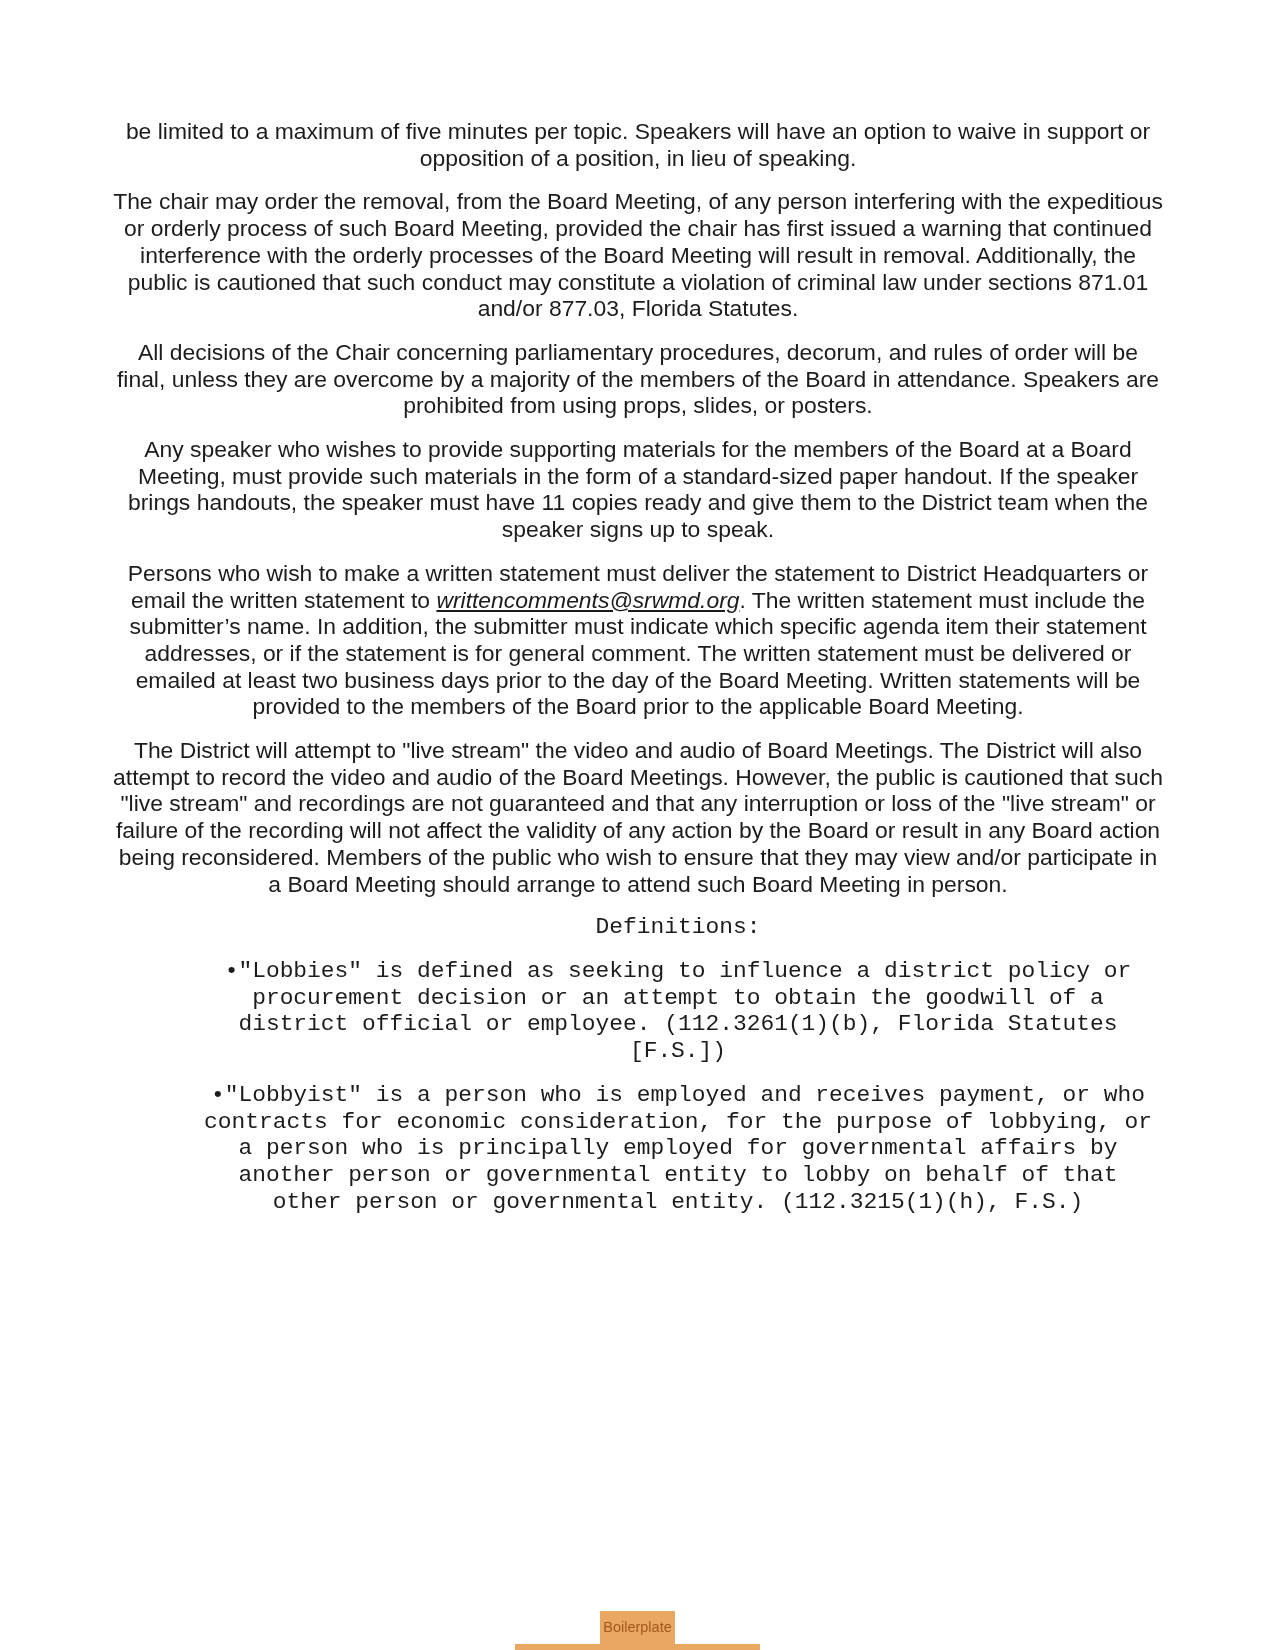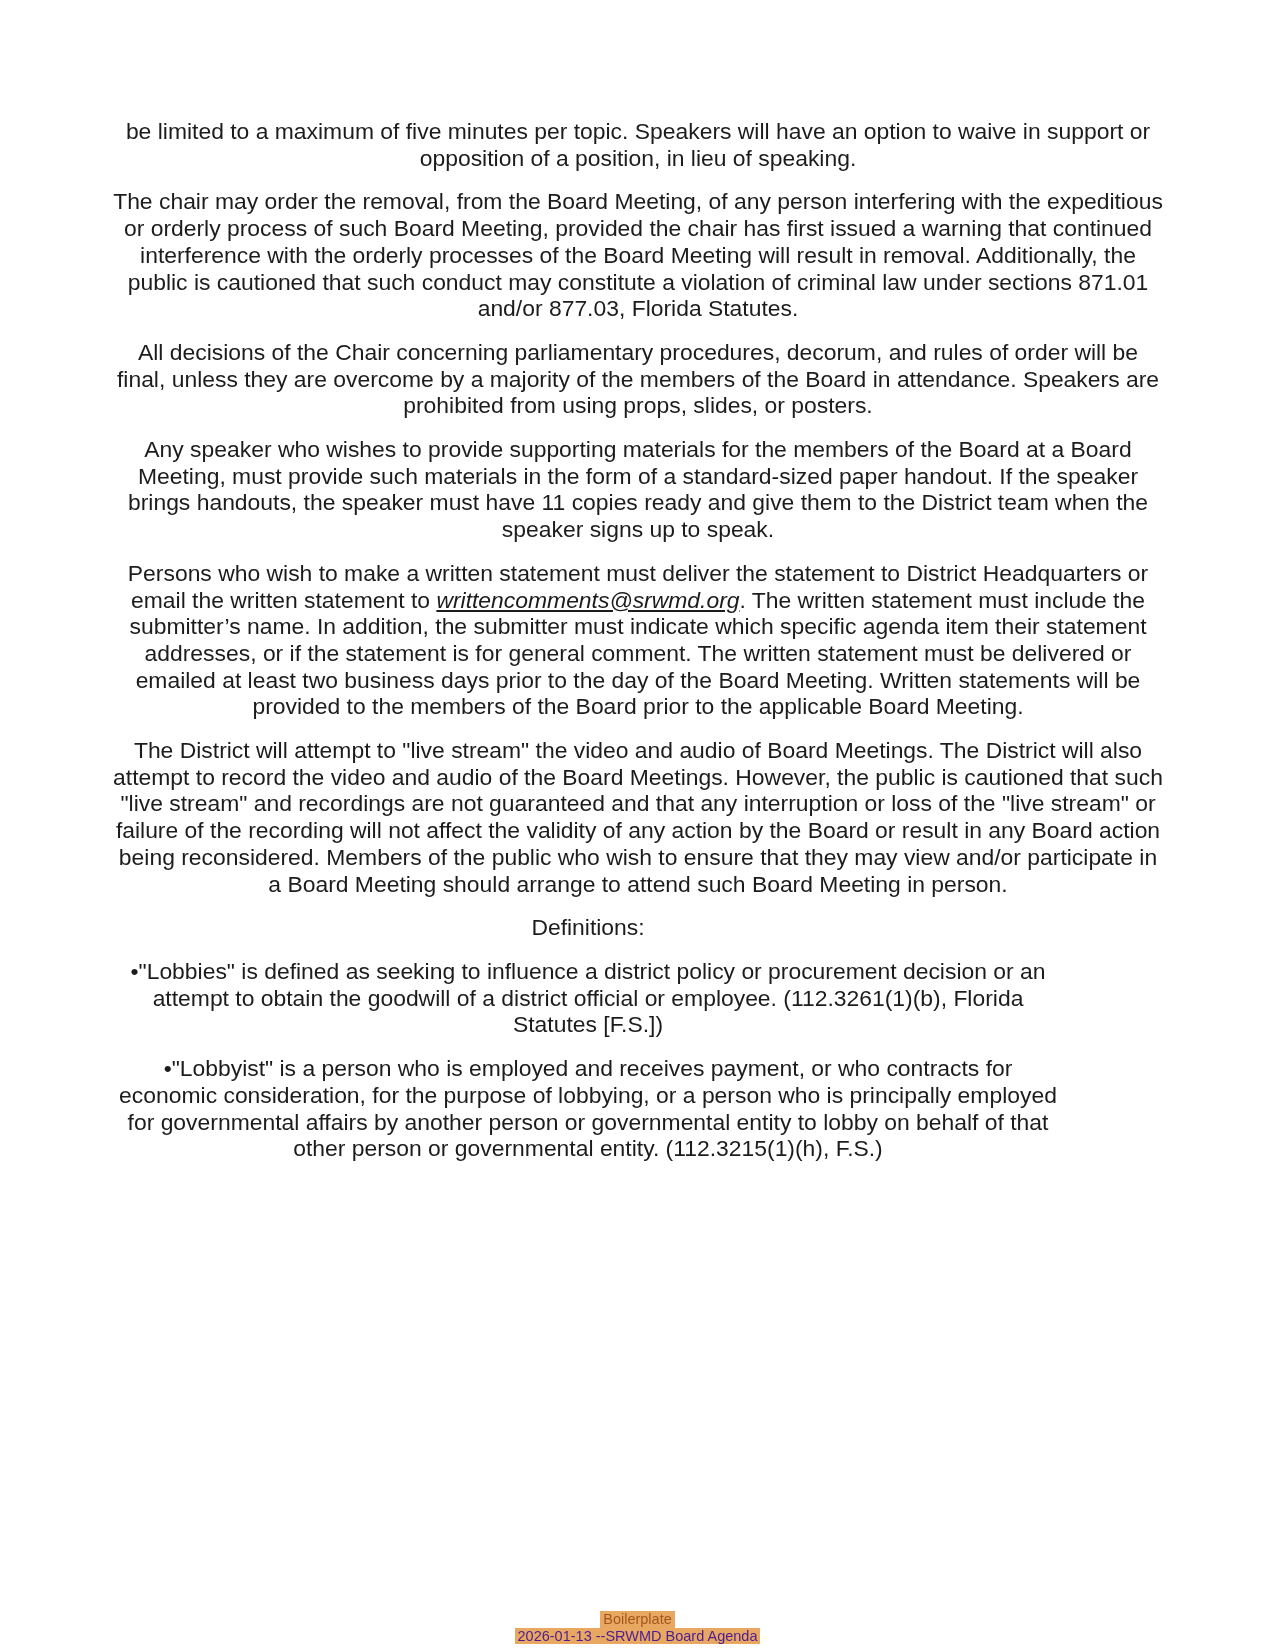--- a/index.html
+++ b/index.html
@@ -16,39 +16,39 @@
     position: absolute;
     left: 113px;
     top: 118px;
     width: 1050px;
     font-size: 22.9px;
     line-height: 26.7px;
     color: #1c1c1c;
     text-align: center;
   }
   .content p { margin: 0 0 17px 0; }
-  .content p.indent { width: 950px; }
+  .content p.indent { margin-left: 90px; width: 950px; font-family: Liberation Mono, monospace; }
   .email-link {
     font-style: italic;
     text-decoration: underline;
     color: inherit;
     cursor: pointer;
   }
   .footer {
     position: absolute;
     left: 0;
     top: 1611px;
     width: 100%;
     text-align: center;
     font-size: 14.5px;
     line-height: 16.5px;
   }
   .footer .hl {
     display: inline-block;
-    padding: 0 3px;
+    padding: 8px 3px;
   }
 </style>
 </head>
 <body>
 
 <div class="page" style="background: rgb(255, 255, 255);">
 
   <div class="content" style="color: rgb(28, 28, 28);">
     <p>be limited to a maximum of five minutes per topic. Speakers will have an option to waive in support or opposition of a position, in lieu of speaking.</p>
     <p>The chair may order the removal, from the Board Meeting, of any person interfering with the expeditious or orderly process of such Board Meeting, provided the chair has first issued a warning that continued interference with the orderly processes of the Board Meeting will result in removal. Additionally, the public is cautioned that such conduct may constitute a violation of criminal law under sections 871.01 and/or 877.03, Florida Statutes.</p>

